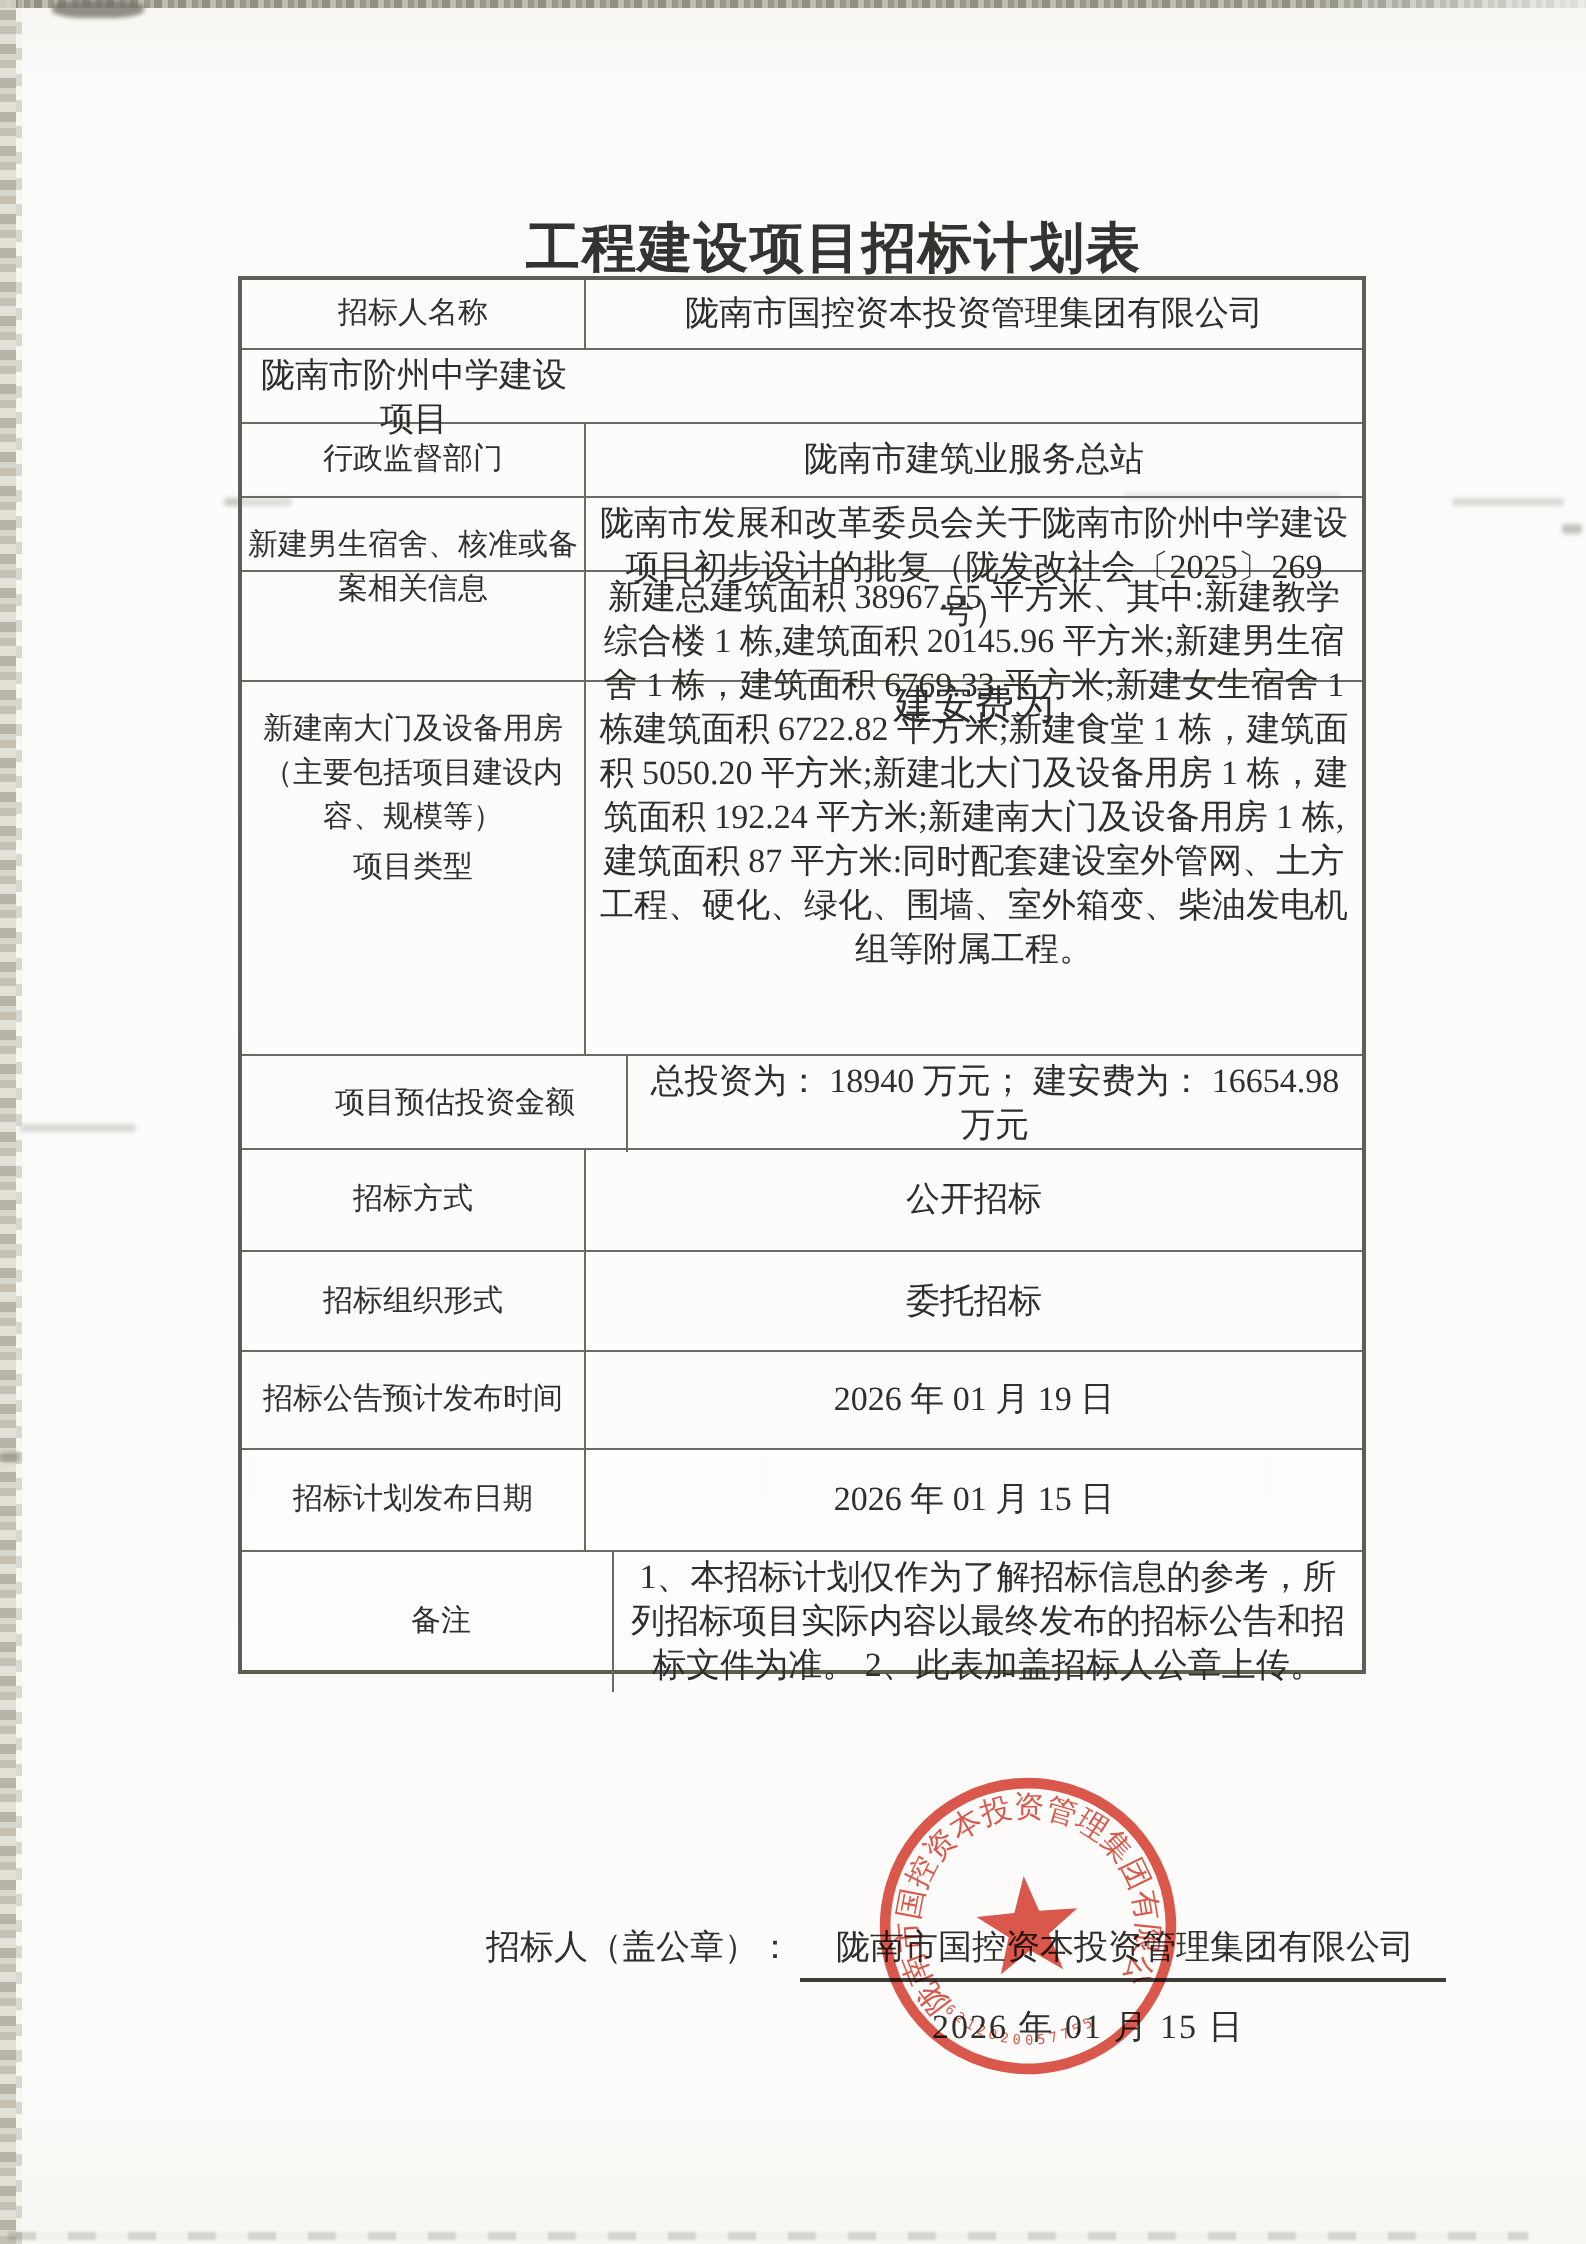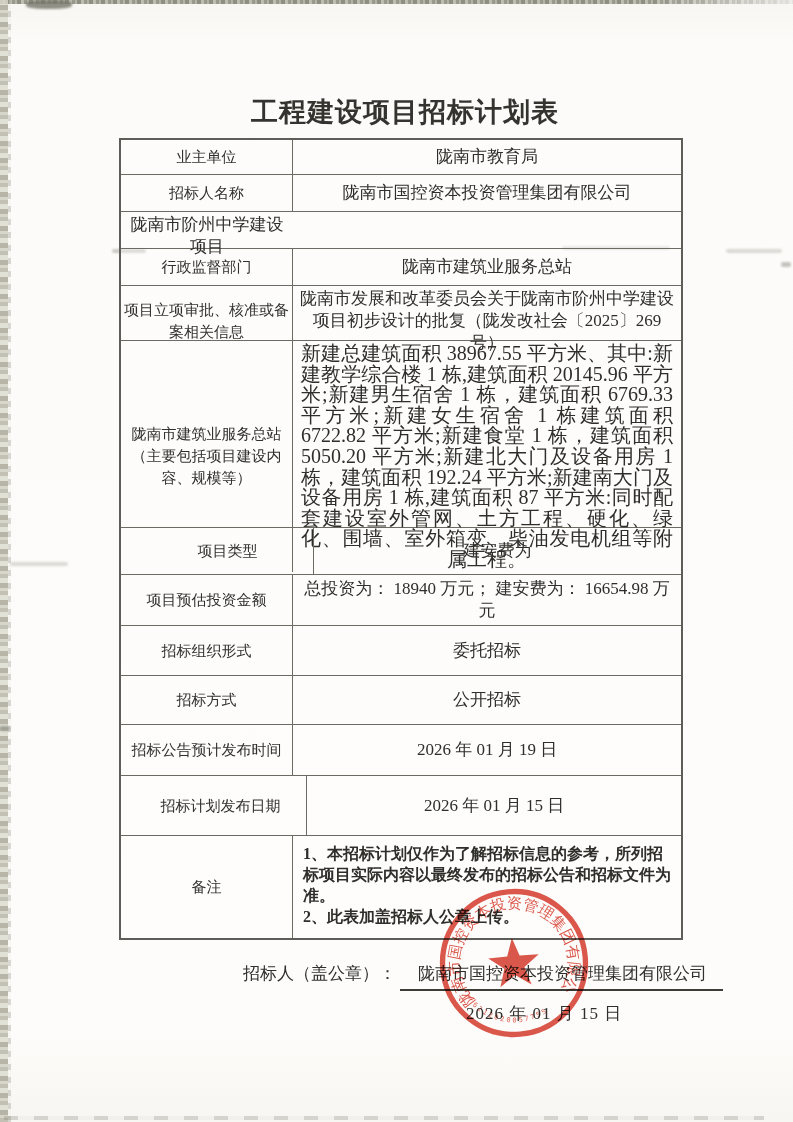--- a/index.html
+++ b/index.html
@@ -48,21 +48,21 @@
   .sm2{left:562px;top:246px;width:108px;height:4px;opacity:.28;}
   .sm3{left:726px;top:249px;width:56px;height:4px;opacity:.30;}
   .sm4{left:10px;top:562px;width:58px;height:4px;opacity:.30;}
   .sm5{left:781px;top:262px;width:10px;height:5px;opacity:.5;}
   .sm6{left:0px;top:726px;width:10px;height:5px;opacity:.6;}
 
   
   .title{
     position:absolute;left:119px;top:90px;width:564px;
     text-align:center;font-size:27px;font-weight:bold;
-    letter-spacing:1px;color:#33332f;margin:4px;
+    letter-spacing:1px;color:#33332f;margin:16px;
   }
 
   
   .doc-table{
     position:absolute;left:119px;top:138px;width:564px;
     border:2px solid #5e5e58;box-sizing:border-box;
     background:rgba(255,255,255,.35);
   }
   .t-row{display:grid;grid-template-columns:172px 1fr;box-sizing:border-box;}
   .t-row + .t-row{border-top:1px solid #6b6b64;}
@@ -128,57 +128,53 @@
   <div class="artifact smudge sm2"></div>
   <div class="artifact smudge sm3"></div>
   <div class="artifact smudge sm4"></div>
   <div class="artifact smudge sm5"></div>
   <div class="artifact smudge sm6"></div>
 
   <h1 class="title">工程建设项目招标计划表</h1>
 
   <div class="doc-table">
       <div class="t-row">
-        <div class="t-cell t-label">业主单位</div>
-        <div class="t-cell t-value">陇南市教育局</div>
-      </div>
-      <div class="t-row">
         <div class="t-cell t-label">招标人名称</div>
         <div class="t-cell t-value">陇南市国控资本投资管理集团有限公司</div>
       </div>
       <div class="t-row">
         <div class="t-cell t-value">陇南市阶州中学建设项目</div>
       </div>
       <div class="t-row">
         <div class="t-cell t-label">行政监督部门</div>
         <div class="t-cell t-value">陇南市建筑业服务总站</div>
       </div>
       <div class="t-row">
-        <div class="t-cell t-label">项目立项审批、核准或备案相关信息</div>
+        <div class="t-cell t-label">新建男生宿舍、核准或备案相关信息</div>
         <div class="t-cell t-value">陇南市发展和改革委员会关于陇南市阶州中学建设项目初步设计的批复（陇发改社会〔2025〕269 号）</div>
       </div>
       <div class="t-row">
-        <div class="t-cell t-label">陇南市建筑业服务总站（主要包括项目建设内容、规模等）</div>
+        <div class="t-cell t-label">新建南大门及设备用房（主要包括项目建设内容、规模等）</div>
         <div class="t-cell t-value">新建总建筑面积 38967.55 平方米、其中:新建教学综合楼 1 栋,建筑面积 20145.96 平方米;新建男生宿舍 1 栋，建筑面积 6769.33 平方米;新建女生宿舍 1 栋建筑面积 6722.82 平方米;新建食堂 1 栋，建筑面积 5050.20 平方米;新建北大门及设备用房 1 栋，建筑面积 192.24 平方米;新建南大门及设备用房 1 栋,建筑面积 87 平方米:同时配套建设室外管网、土方工程、硬化、绿化、围墙、室外箱变、柴油发电机组等附属工程。</div>
       </div>
       <div class="t-row">
         <div class="t-cell t-label">项目类型</div>
         <div class="t-cell t-value">建安费为</div>
       </div>
       <div class="t-row">
         <div class="t-cell t-label">项目预估投资金额</div>
         <div class="t-cell t-value">总投资为： 18940 万元； 建安费为： 16654.98 万元</div>
       </div>
       <div class="t-row">
+        <div class="t-cell t-label">招标方式</div>
+        <div class="t-cell t-value">公开招标</div>
+      </div>
+      <div class="t-row">
         <div class="t-cell t-label">招标组织形式</div>
         <div class="t-cell t-value">委托招标</div>
-      </div>
-      <div class="t-row">
-        <div class="t-cell t-label">招标方式</div>
-        <div class="t-cell t-value">公开招标</div>
       </div>
       <div class="t-row">
         <div class="t-cell t-label">招标公告预计发布时间</div>
         <div class="t-cell t-value">2026 年 01 月 19 日</div>
       </div>
       <div class="t-row">
         <div class="t-cell t-label">招标计划发布日期</div>
         <div class="t-cell t-value">2026 年 01 月 15 日</div>
       </div>
       <div class="t-row">

